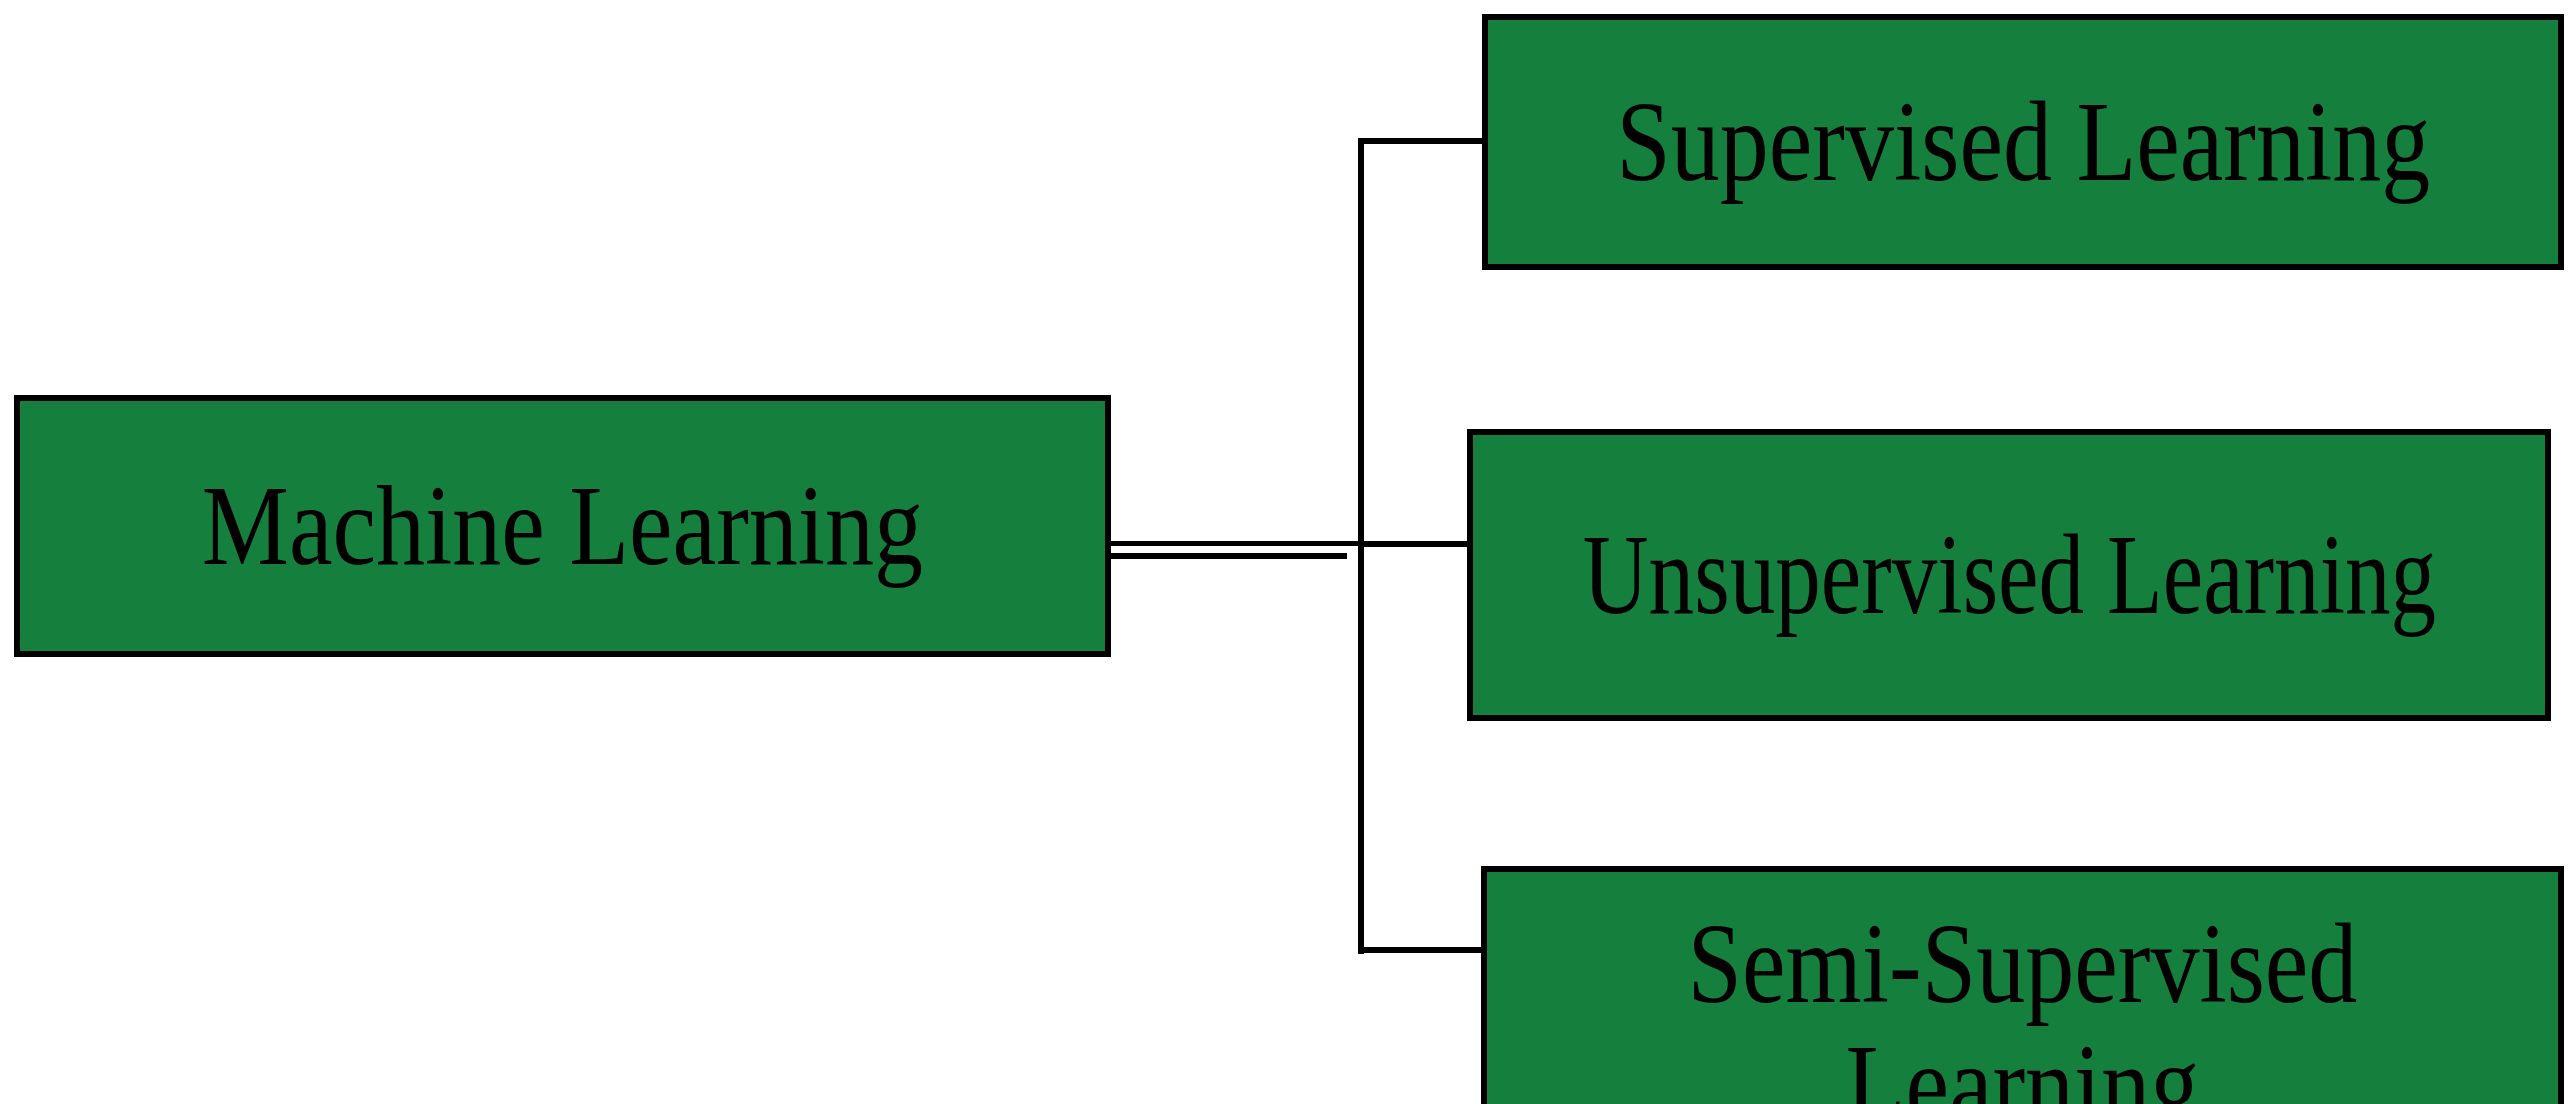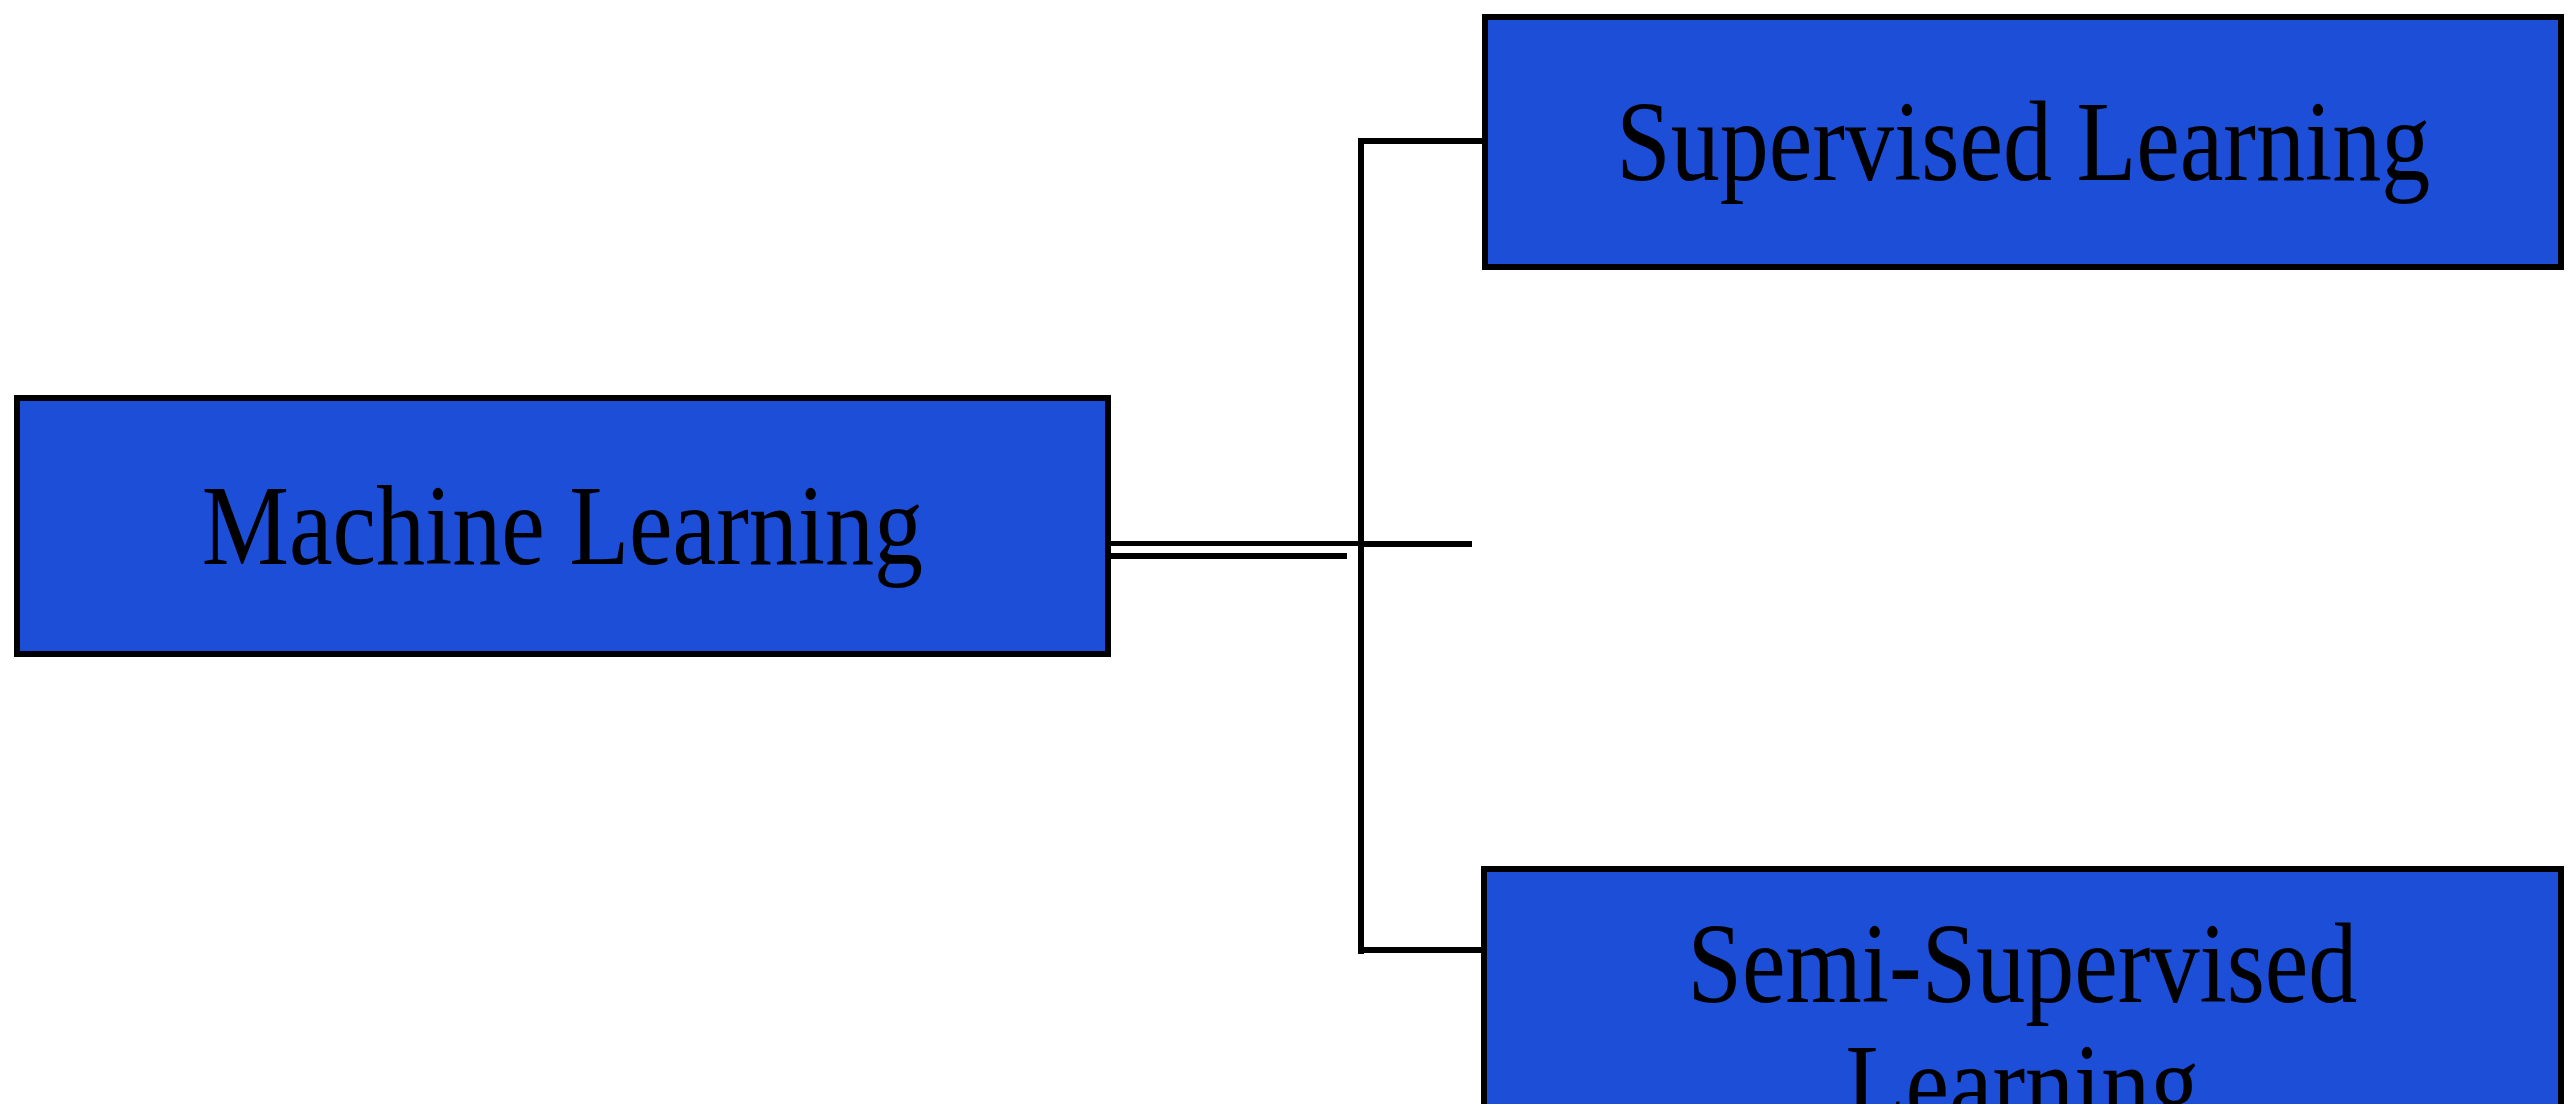--- a/index.html
+++ b/index.html
@@ -14,21 +14,21 @@
     height: 1104px;
     background: #ffffff;
     overflow: hidden;
     font-family: "Liberation Serif", "DejaVu Serif", serif;
   }
 
   
   .node {
     position: absolute;
     box-sizing: border-box;
-    background: #1d4ed8;
+    background: #15803d;
     border: 6px solid #000000;
     display: flex;
     align-items: center;
     justify-content: center;
     text-align: center;
   }
   .node-label {
     color: #000000;
     font-family: "Liberation Serif", "DejaVu Serif", serif;
     font-weight: 400;
@@ -82,20 +82,23 @@
   <div class="edge" id="edge-stub-bottom"></div>
 
   <div class="node" id="node-root">
     <span class="node-label">Machine Learning</span>
   </div>
 
   <div class="node" id="node-supervised">
     <span class="node-label">Supervised Learning</span>
   </div>
 
+  <div class="node" id="node-unsupervised">
+    <span class="node-label">Unsupervised Learning</span>
+  </div>
 
   <div class="node" id="node-semisupervised">
     <span class="node-label">Semi-Supervised
 Learning</span>
   </div>
 
 </div>
 
 
 </body></html>

